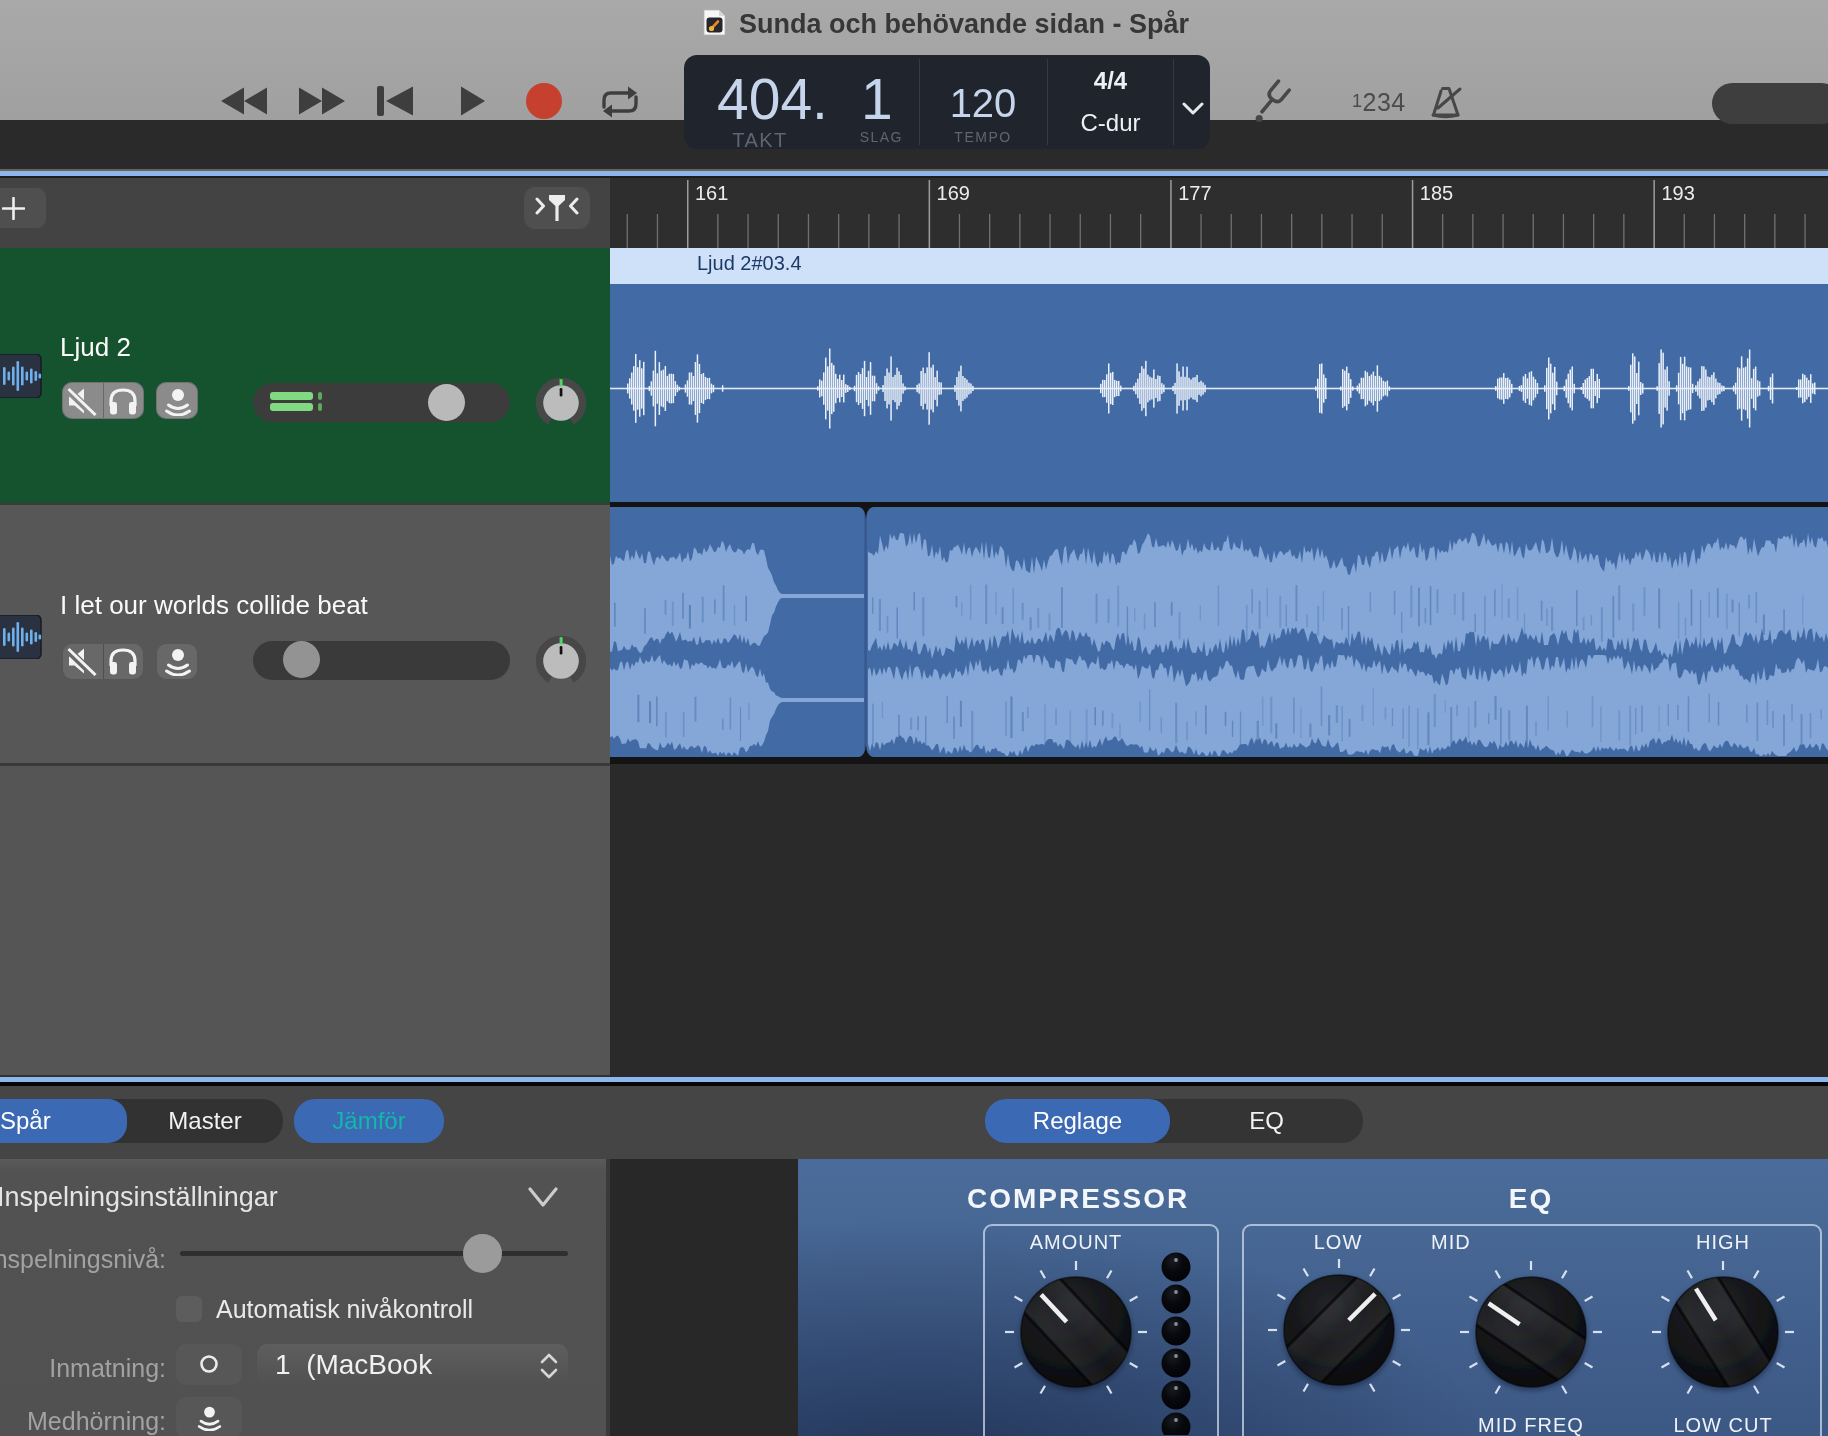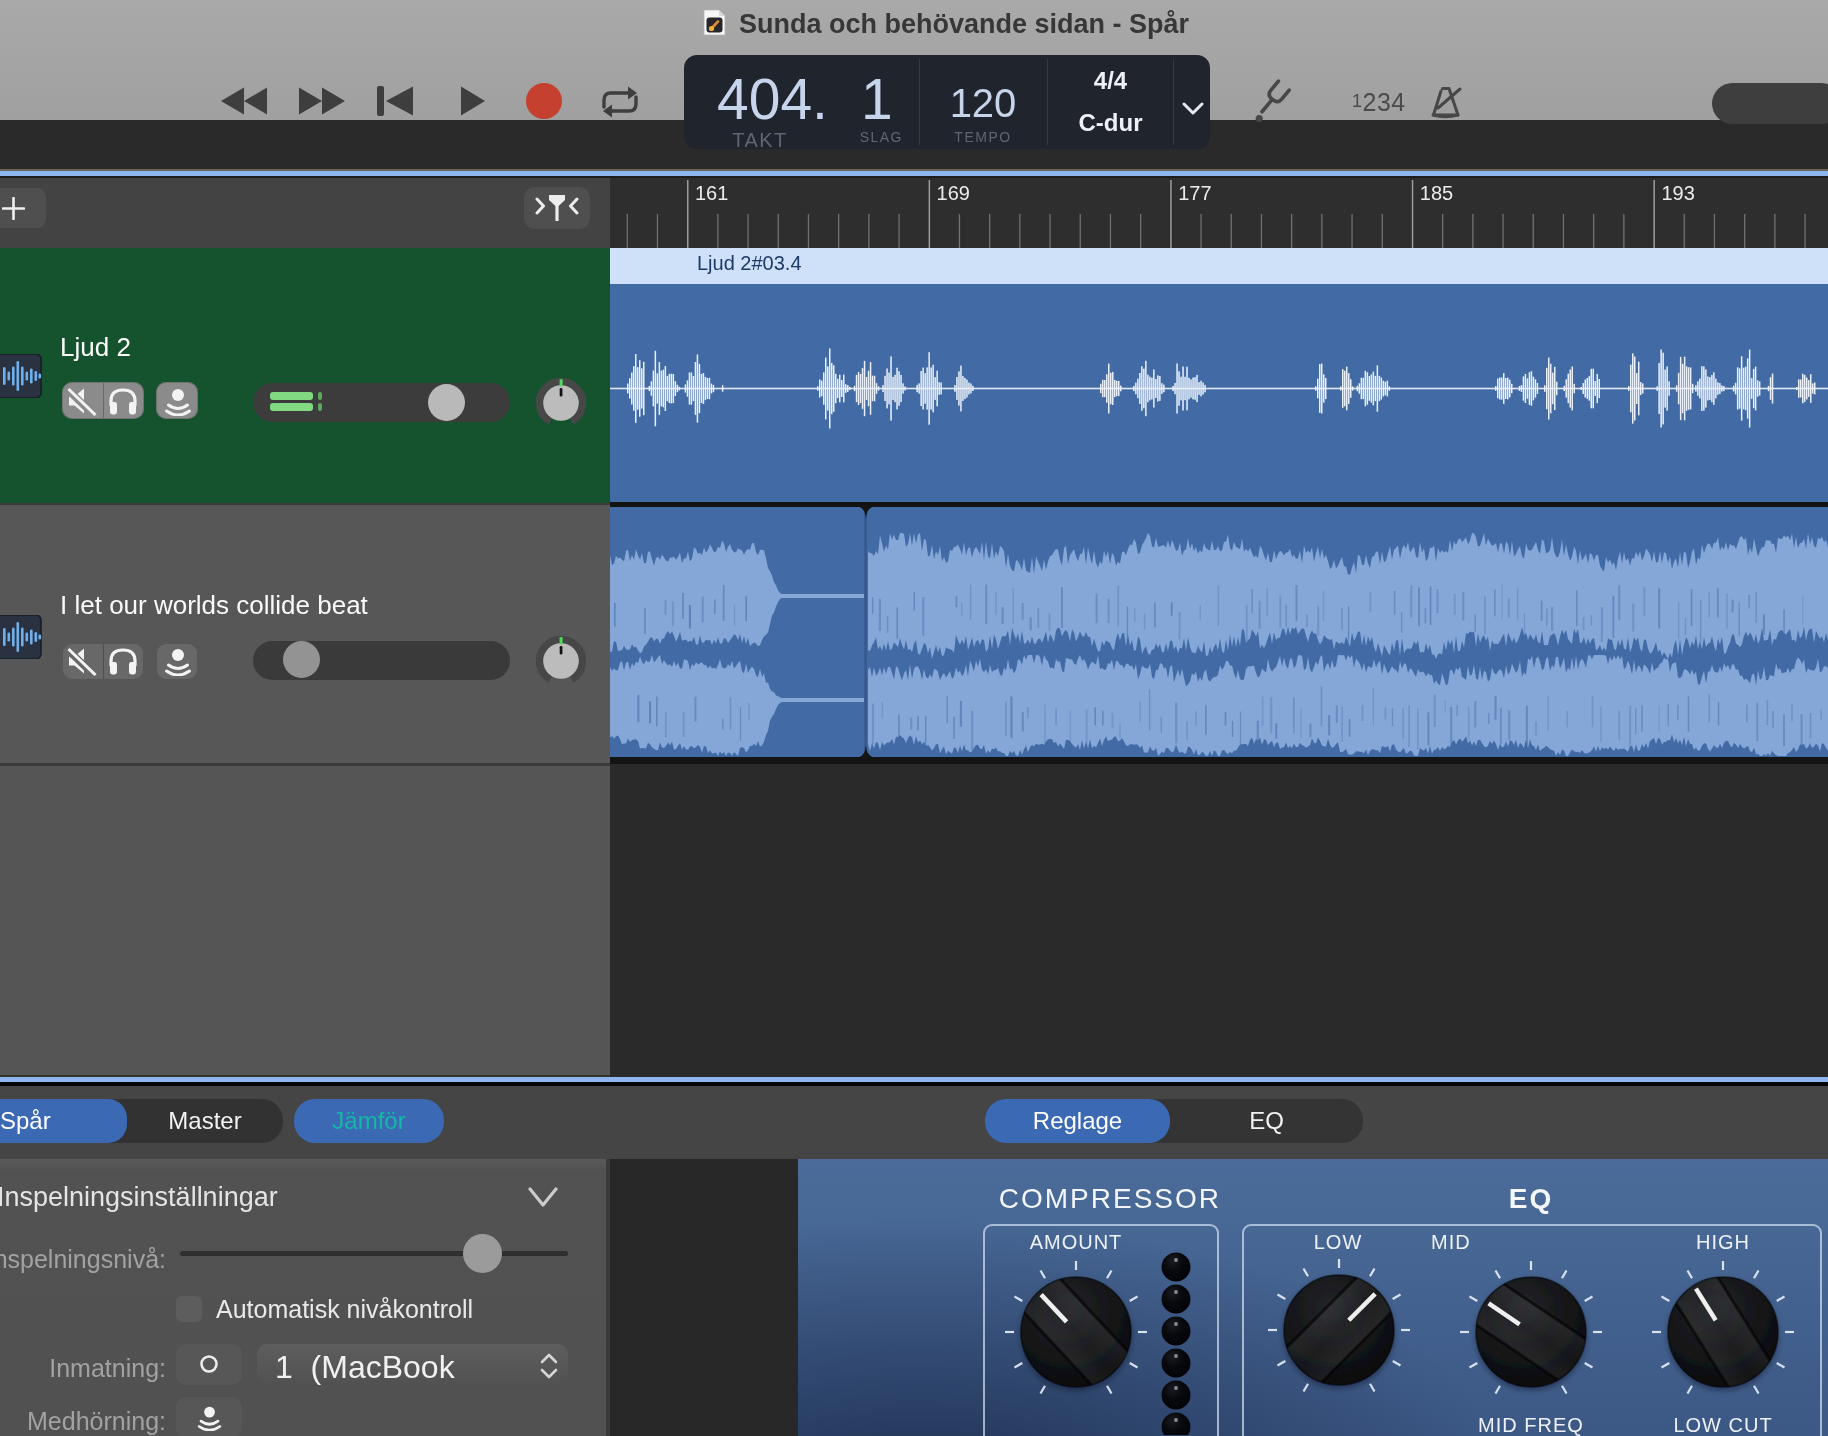--- a/index.html
+++ b/index.html
@@ -44,21 +44,21 @@
     <div class="abs" style="left:235px;top:4px;width:1px;height:86px;background:#343945"></div>
     <div class="abs" style="left:363px;top:4px;width:1px;height:86px;background:#343945"></div>
     <div class="abs" style="left:489px;top:4px;width:1px;height:86px;background:#343945"></div>
     <div class="abs" style="left:36px;top:74px;width:80px;text-align:center;font-size:20px;letter-spacing:1.5px;color:#5e6673">TAKT</div>
     <div class="abs" style="left:139px;top:74px;width:80px;text-align:right;font-size:14px;letter-spacing:1.5px;color:#5e6673">SLAG</div>
     <div class="abs" style="left:33px;top:11px;font-size:57px;color:#c6d5eb;white-space:nowrap">404.</div>
     <div class="abs" style="left:177px;top:11px;font-size:57px;color:#c6d5eb">1</div>
     <div class="abs" style="left:259px;top:74px;width:80px;text-align:center;font-size:14px;letter-spacing:1.5px;color:#5e6673">TEMPO</div>
     <div class="abs" style="left:259px;top:26px;width:80px;text-align:center;font-size:40px;color:#c6d5eb">120</div>
     <div class="abs" style="left:384px;top:12px;width:85px;text-align:center;font-size:24px;font-weight:bold;color:#edf0f5">4/4</div>
-    <div class="abs" style="left:384px;top:54px;width:85px;text-align:center;font-size:24px;font-weight:bold;color:#edf0f5">C-dur</div>
+    <div class="abs" style="left:384px;top:54px;width:85px;text-align:center;font-size:24px;font-weight:normal;color:#edf0f5">C-dur</div>
     <svg class="abs" style="left:498px;top:47px" width="22" height="13" viewBox="0 0 22 13">
 <path d="M2,2 L11.0,11 L20,2" fill="none" stroke="#e6e9ee" stroke-width="3.0" stroke-linecap="round" stroke-linejoin="round"></path>
       </svg>
   </div>
   <svg class="abs" style="left:1246px;top:78px" width="50" height="46" viewBox="0 0 50 46">
 <g transform="rotate(40 25 23)" fill="none" stroke="#474747" stroke-width="3.6" stroke-linecap="round">
 <path d="M18,3 V15 Q18,21 25,21 Q32,21 32,15 V3"></path>
 <path d="M25,21 V37"></path>
 </g>
 <circle cx="13.2" cy="40.5" r="3.6" fill="#474747"></circle>
@@ -758,21 +758,21 @@
 <path d="M2,2 L15.0,18 L28,2" fill="none" stroke="#cccccc" stroke-width="3.2" stroke-linecap="round" stroke-linejoin="round"></path>
     </svg>
   <div class="abs" style="left:-42px;top:86px;width:208px;text-align:right;font-size:25px;color:#a2a2a2">Inspelningsnivå:</div>
   <div class="abs" style="left:180px;top:92px;width:388px;height:5px;border-radius:2.5px;background:#2f2f2f"></div>
   <div class="abs" style="left:463px;top:75px;width:39px;height:39px;border-radius:50%;background:#9b9b9b"></div>
   <div class="abs" style="left:176px;top:137px;width:26px;height:26px;border-radius:6px;background:#5d5d5d"></div>
   <div class="abs" style="left:216px;top:136px;font-size:25px;color:#e9e9e9">Automatisk nivåkontroll</div>
   <div class="abs" style="left:-42px;top:195px;width:208px;text-align:right;font-size:25px;color:#a2a2a2">Inmatning:</div>
   <div class="abs" style="left:176px;top:185px;width:66px;height:41px;border-radius:10px;background:#575757"></div>
   <div class="abs" style="left:257px;top:185px;width:311px;height:41px;border-radius:10px;background:linear-gradient(#5e5e5e,#515151)"></div>
-  <div class="abs" style="left:275px;top:190px;font-size:32px;color:#f1f1f1">1&nbsp;&nbsp;(MacBook</div>
+  <div class="abs" style="left:275px;top:190px;font-size:28px;color:#f1f1f1">1&nbsp;&nbsp;(MacBook</div>
   <div class="abs" style="left:-42px;top:248px;width:208px;text-align:right;font-size:25px;color:#a2a2a2">Medhörning:</div>
   <div class="abs" style="left:176px;top:238px;width:66px;height:41px;border-radius:10px;background:#575757"></div>
 </div>
 <svg class="abs" style="left:198px;top:1353px" width="22" height="22" viewBox="0 0 22 22">
 <circle cx="11" cy="11" r="7.5" fill="none" stroke="#ececec" stroke-width="2.6"></circle>
   </svg>
 <svg class="abs" style="left:538px;top:1352px" width="22" height="28" viewBox="0 0 22 28">
 <g fill="none" stroke="#d6d6d6" stroke-width="2.6" stroke-linecap="round" stroke-linejoin="round">
 <path d="M4,10 L11,3 L18,10"></path>
       <path d="M4,18 L11,25 L18,18"></path>
@@ -784,21 +784,21 @@
 <path d="M3.5,25 Q15,33 26.5,25" fill="none" stroke="#f3f3f3" stroke-width="3" stroke-linecap="round"></path>
 </svg>
 <div class="abs" style="left:606px;top:1159px;width:4px;height:277px;background:#3a3a3a"></div>
 <div class="abs" style="left:610px;top:1159px;width:188px;height:277px;background:#282828"></div>
 
 <div class="abs" style="left:798px;top:1159px;width:1030px;height:277px;background:
   radial-gradient(ellipse 950px 430px at 12% 118%, rgba(8,16,40,0.5), rgba(0,0,0,0) 62%),
   linear-gradient(#4b6c9a, #3c5885)">
   <div class="abs" style="left:185px;top:65px;width:236px;height:260px;border:2px solid rgba(214,226,242,0.7);border-radius:9px"></div>
   <div class="abs" style="left:444px;top:65px;width:580px;height:260px;border:2px solid rgba(214,226,242,0.7);border-radius:9px"></div>
-  <div class="abs" style="left:183px;top:24px;width:240px;text-align:right;font-size:28px;font-weight:normal;letter-spacing:2px;color:#f3f6fb">COMPRESSOR</div>
+  <div class="abs" style="left:169px;top:24px;width:240px;text-align:left;font-size:28px;font-weight:bold;letter-spacing:2px;color:#f3f6fb">COMPRESSOR</div>
   <div class="abs" style="left:633px;top:24px;width:200px;text-align:center;font-size:28px;font-weight:bold;letter-spacing:2px;color:#f3f6fb">EQ</div>
   <div class="abs" style="left:178px;top:72px;width:200px;text-align:center;font-size:20px;letter-spacing:1px;color:#eef2f8">AMOUNT</div>
   <div class="abs" style="left:440px;top:72px;width:200px;text-align:center;font-size:20px;letter-spacing:1px;color:#eef2f8">LOW</div>
   <div class="abs" style="left:633px;top:72px;width:200px;font-size:20px;letter-spacing:1px;color:#eef2f8">MID</div>
   <div class="abs" style="left:825px;top:72px;width:200px;text-align:center;font-size:20px;letter-spacing:1px;color:#eef2f8">HIGH</div>
   <svg style="position:absolute;left:201px;top:96px" width="154" height="154" viewBox="0 0 154 154">
 <defs>
 <radialGradient id="k4152g" cx="42%" cy="30%" r="75%">
 <stop offset="0%" stop-color="#232529"></stop>
           <stop offset="55%" stop-color="#141518"></stop>

